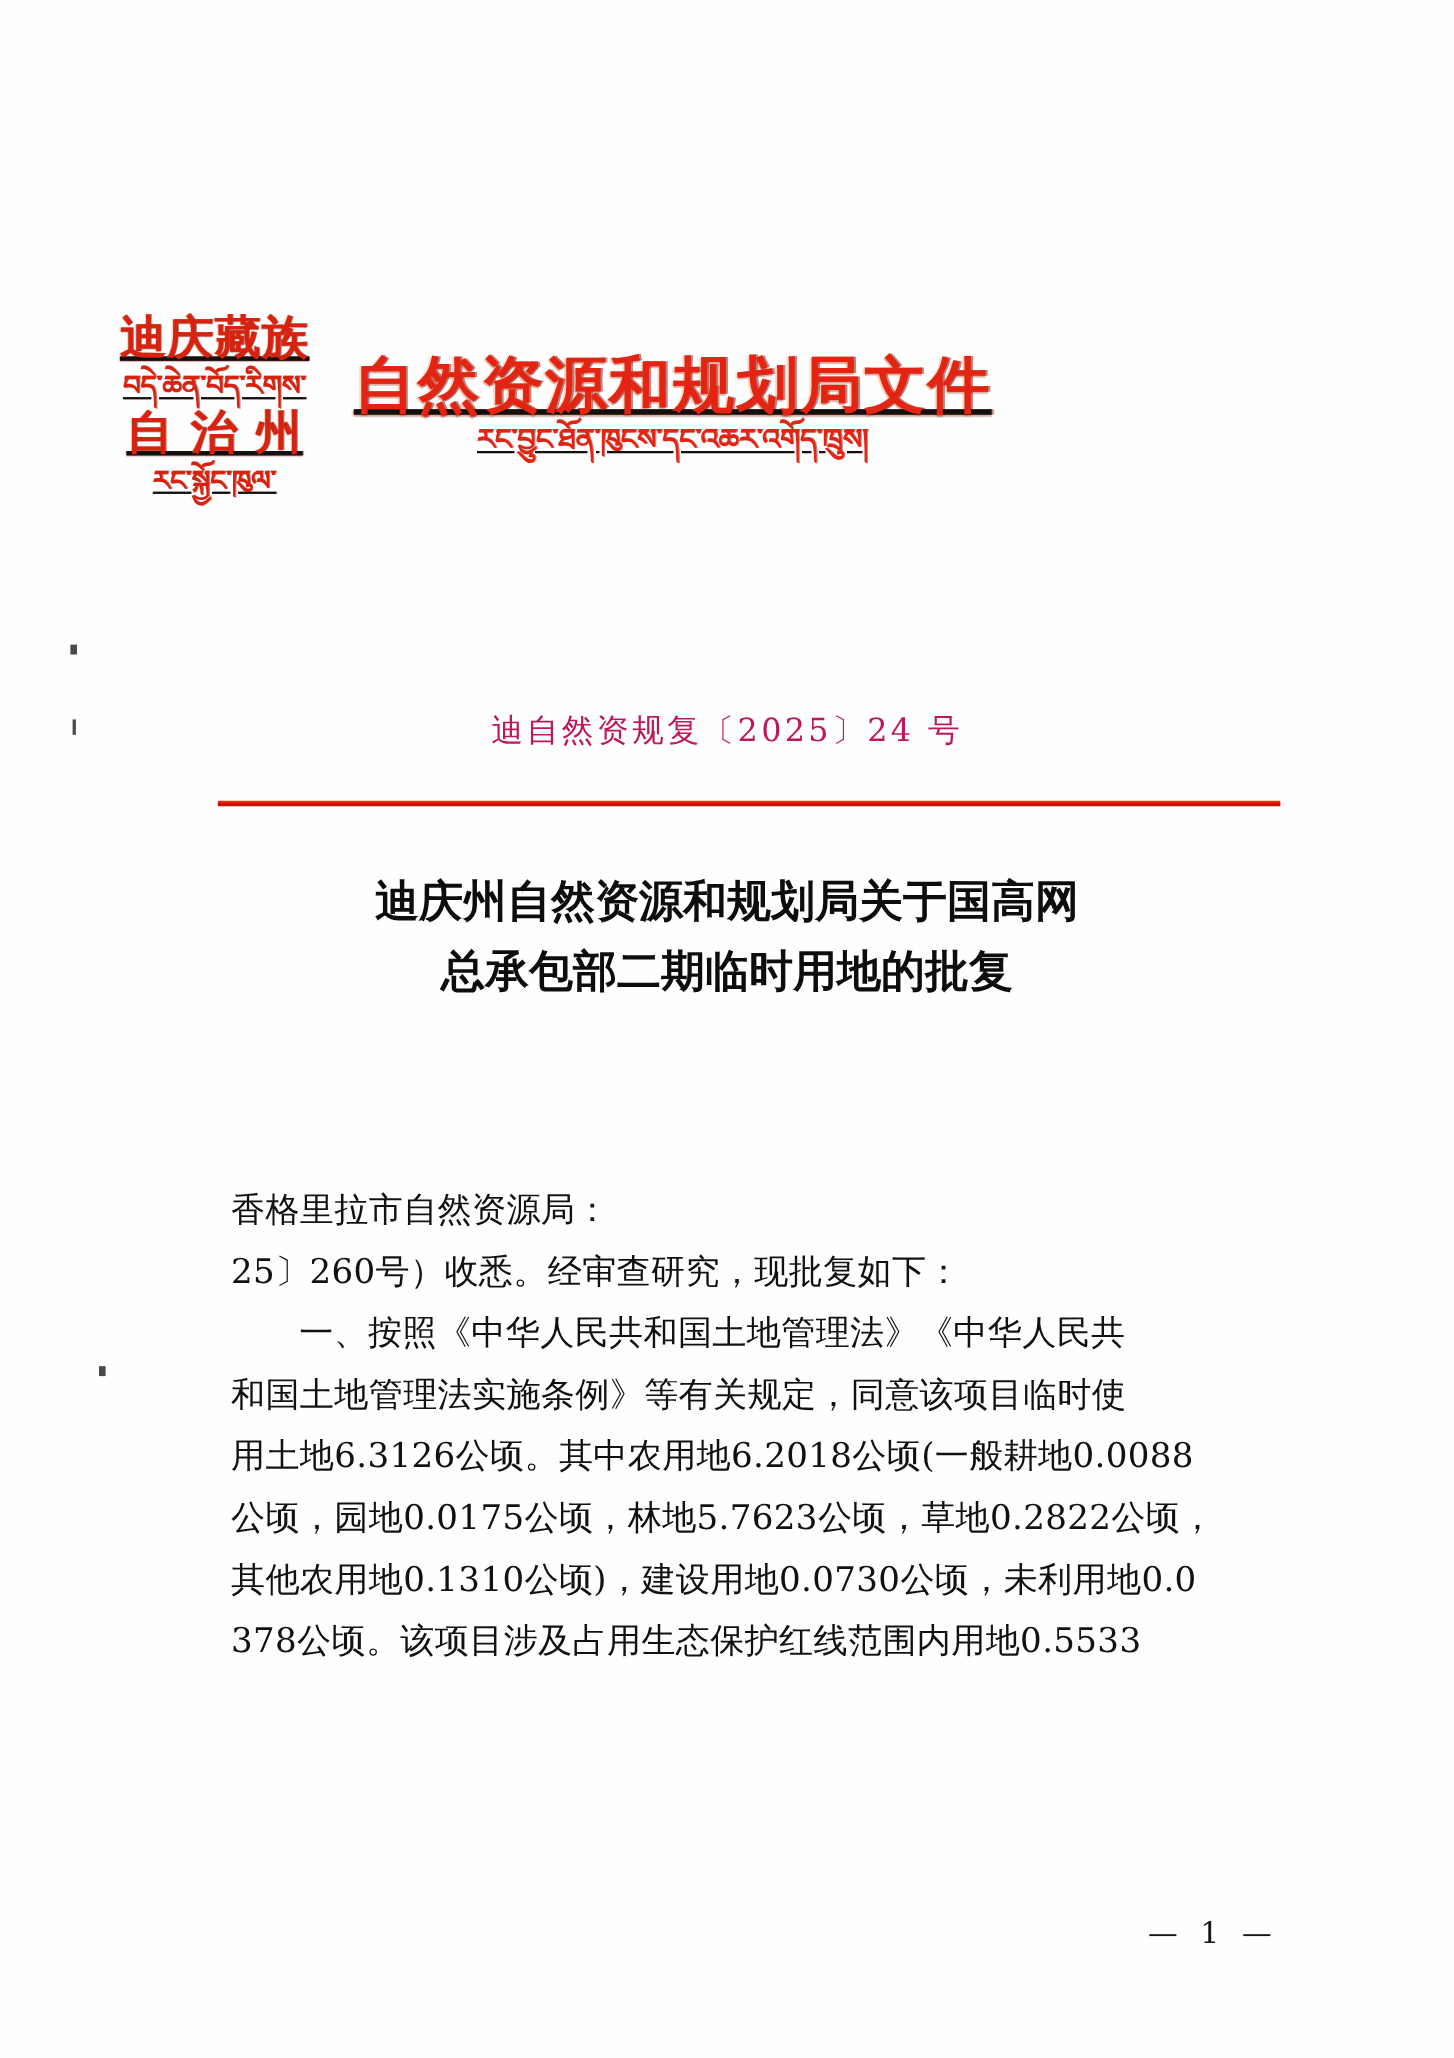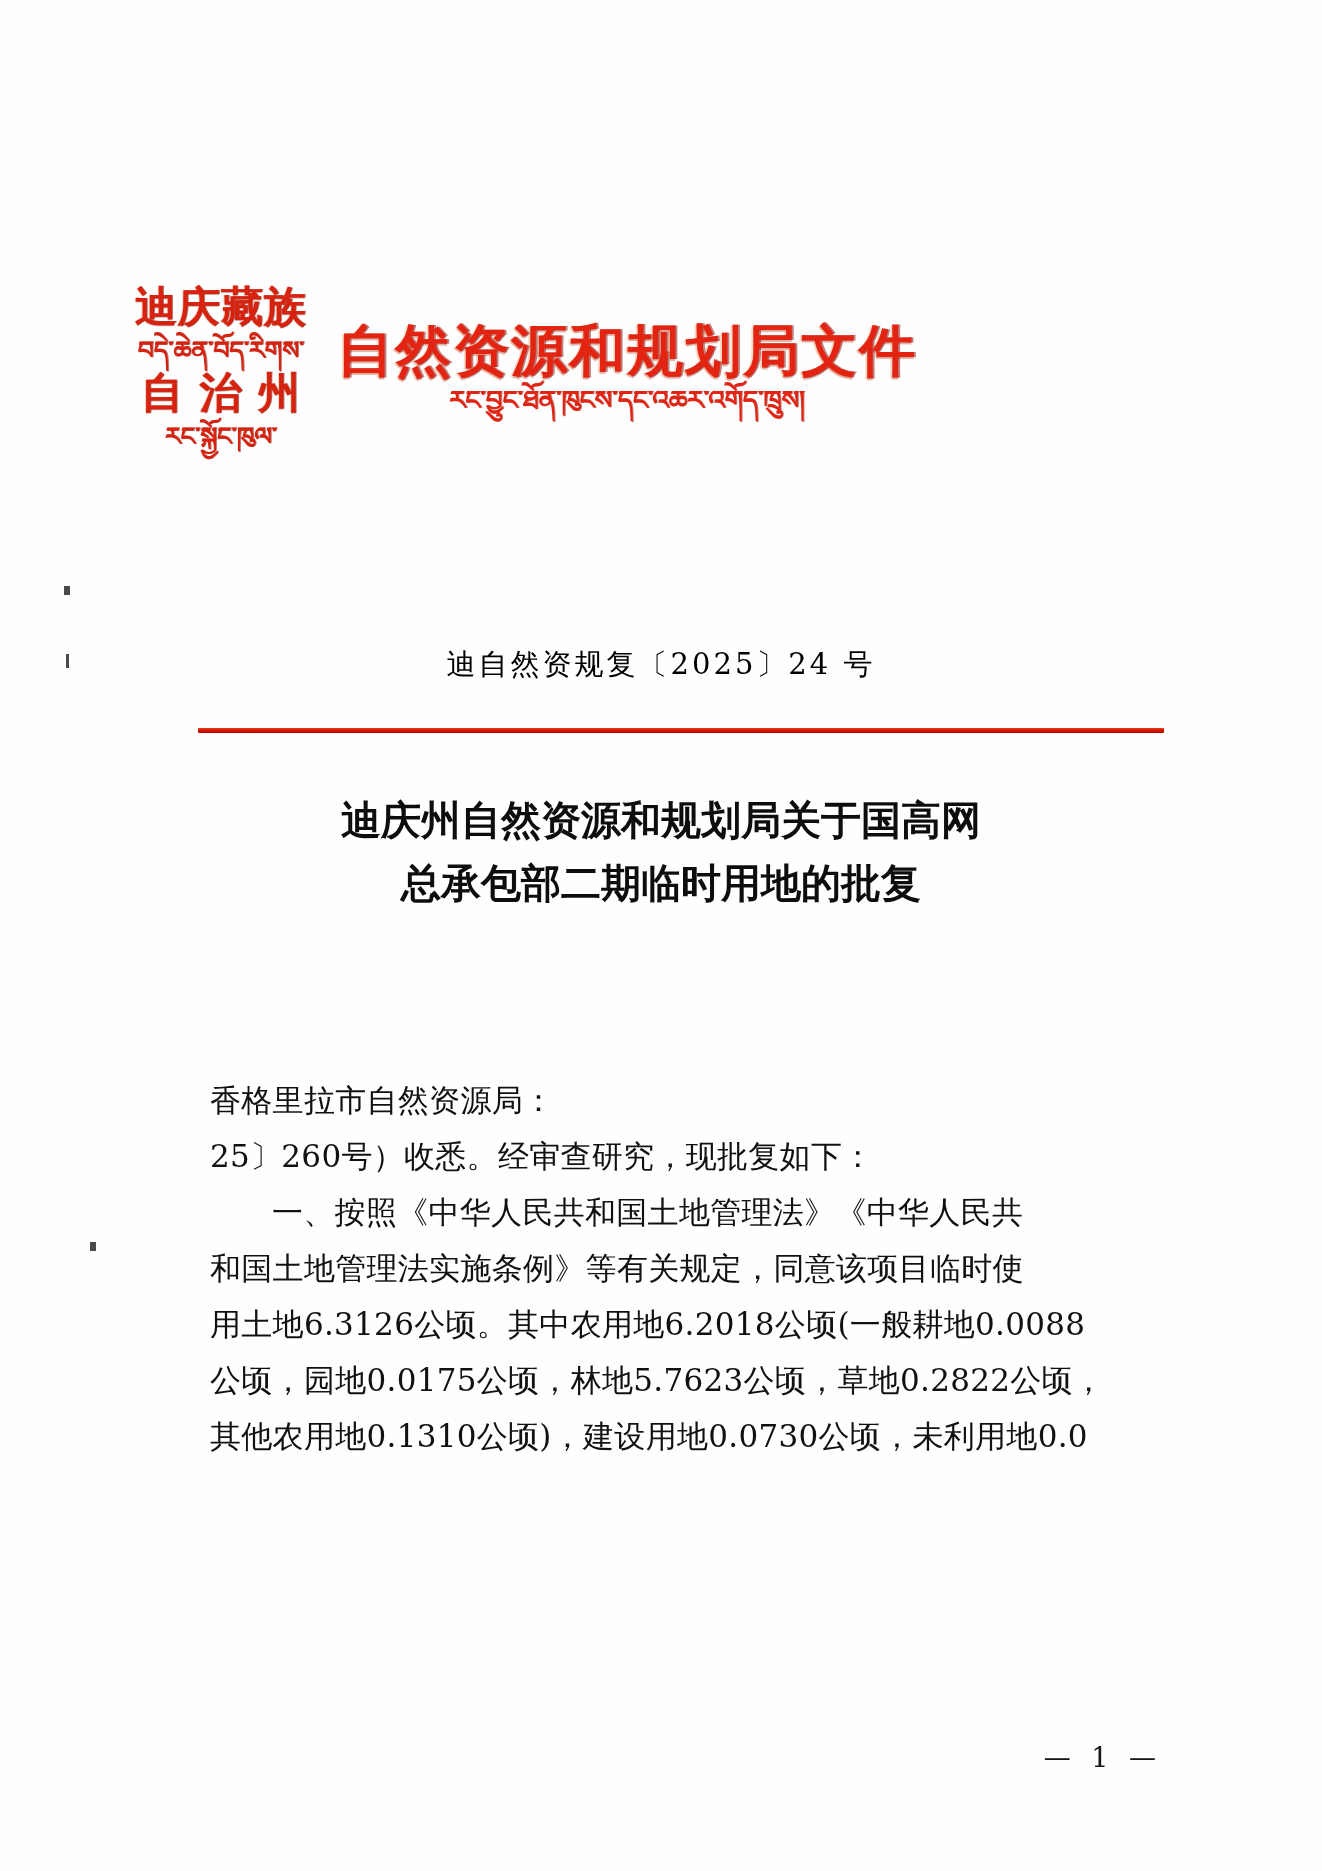--- a/index.html
+++ b/index.html
@@ -29,22 +29,23 @@
   .letterhead {
     position: absolute;
     left: 0;
     top: 250px;
     width: 1052px;
     height: 240px;
     display: flex;
     flex-direction: row;
     align-items: center;
     justify-content: flex-start;
-    padding-left: 105px;
+    padding-left: 79px;
     box-sizing: border-box;
+    text-decoration: underline;
   }
 
   .agency-block {
     width: 232px;
     flex: 0 0 232px;
     display: flex;
     flex-direction: column;
     align-items: center;
     justify-content: center;
     gap: 2px;
@@ -108,21 +109,21 @@
   
   .doc-number {
     position: absolute;
     left: 0;
     top: 645px;
     width: 1322px;
     text-align: center;
     font-family: "DejaVu Serif", "Liberation Serif", serif;
     font-size: 29px;
     letter-spacing: 3px;
-    color: #000000;
+    color: #be185d;
   }
 
   
   .red-rule {
     position: absolute;
     left: 198px;
     top: 728px;
     width: 966px;
     height: 5px;
     background: linear-gradient(to bottom, #f03a18 0%, #d91000 50%, #a81000 100%);
@@ -220,17 +221,18 @@
     </div>
 
   <div class="body-text">
       <span class="line">香格里拉市自然资源局：</span>
       <span class="line">25〕260号）收悉。经审查研究，现批复如下：</span>
       <span class="line indent">一、按照《中华人民共和国土地管理法》《中华人民共</span>
       <span class="line">和国土地管理法实施条例》等有关规定，同意该项目临时使</span>
       <span class="line">用土地6.3126公顷。其中农用地6.2018公顷(一般耕地0.0088</span>
       <span class="line">公顷，园地0.0175公顷，林地5.7623公顷，草地0.2822公顷，</span>
       <span class="line">其他农用地0.1310公顷)，建设用地0.0730公顷，未利用地0.0</span>
+      <span class="line">378公顷。该项目涉及占用生态保护红线范围内用地0.5533</span>
     </div>
 
   <div class="page-no">— 1 —</div>
 
 </div>
 
 </body></html>

